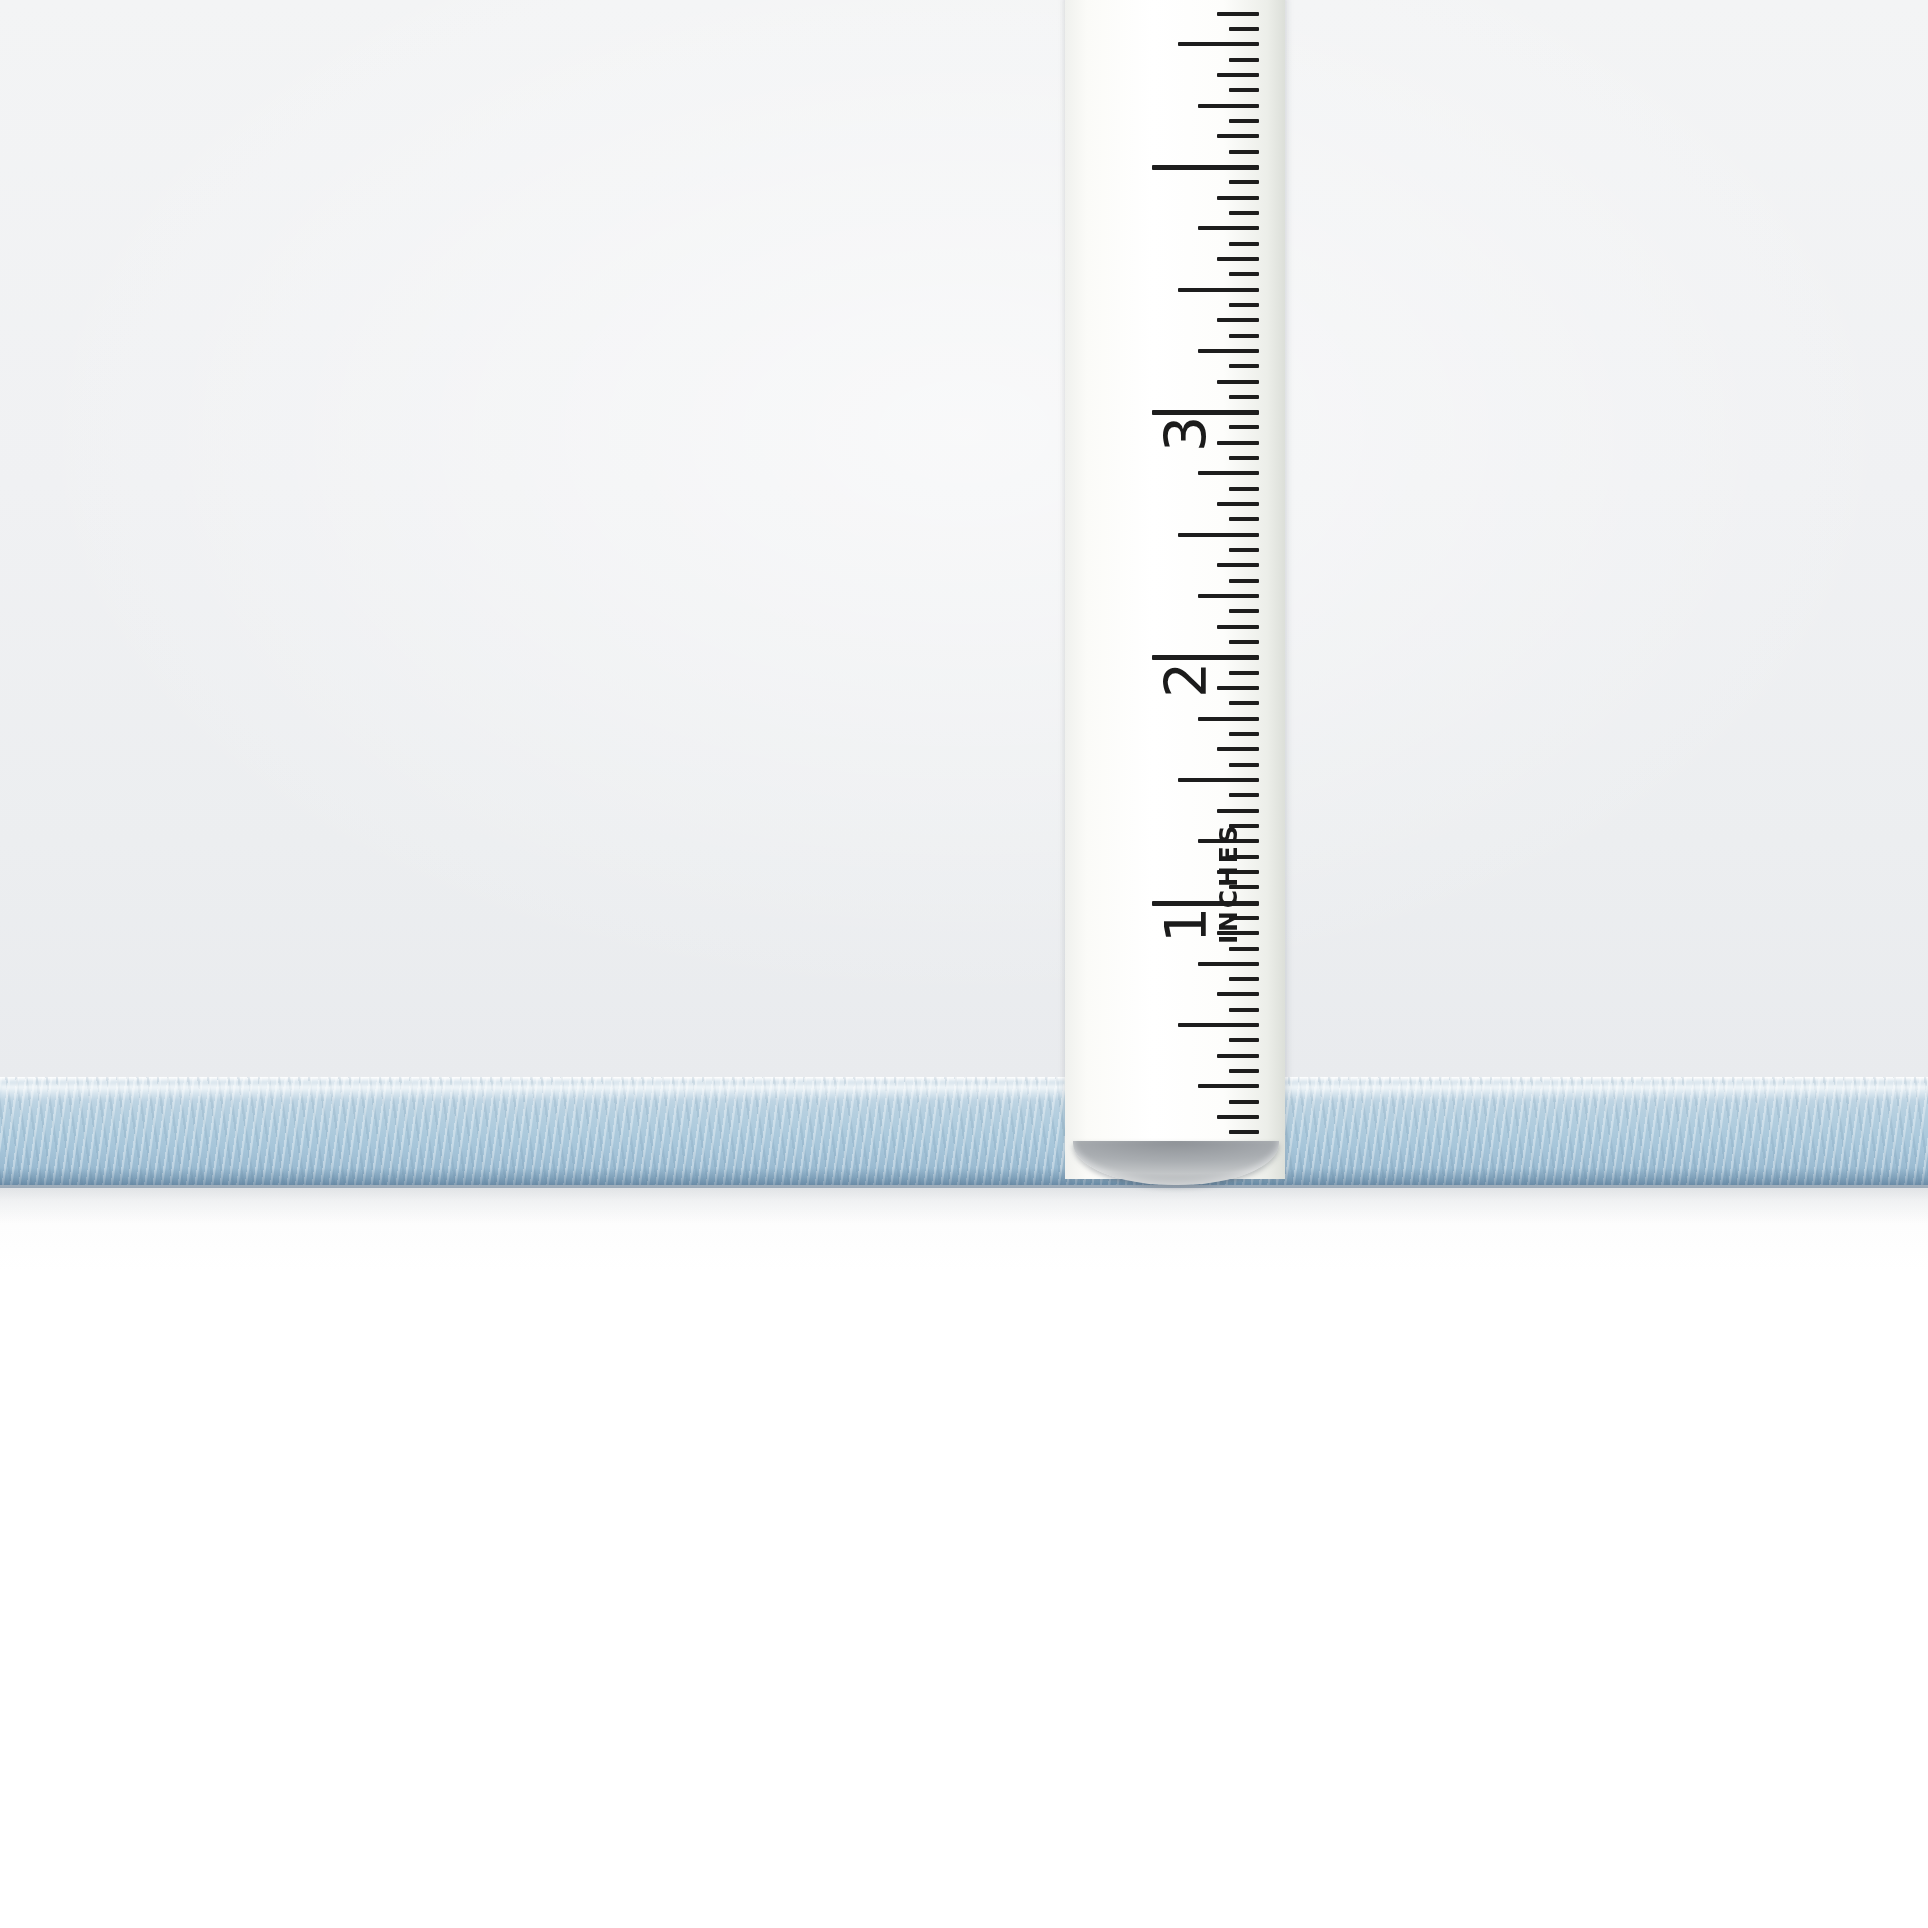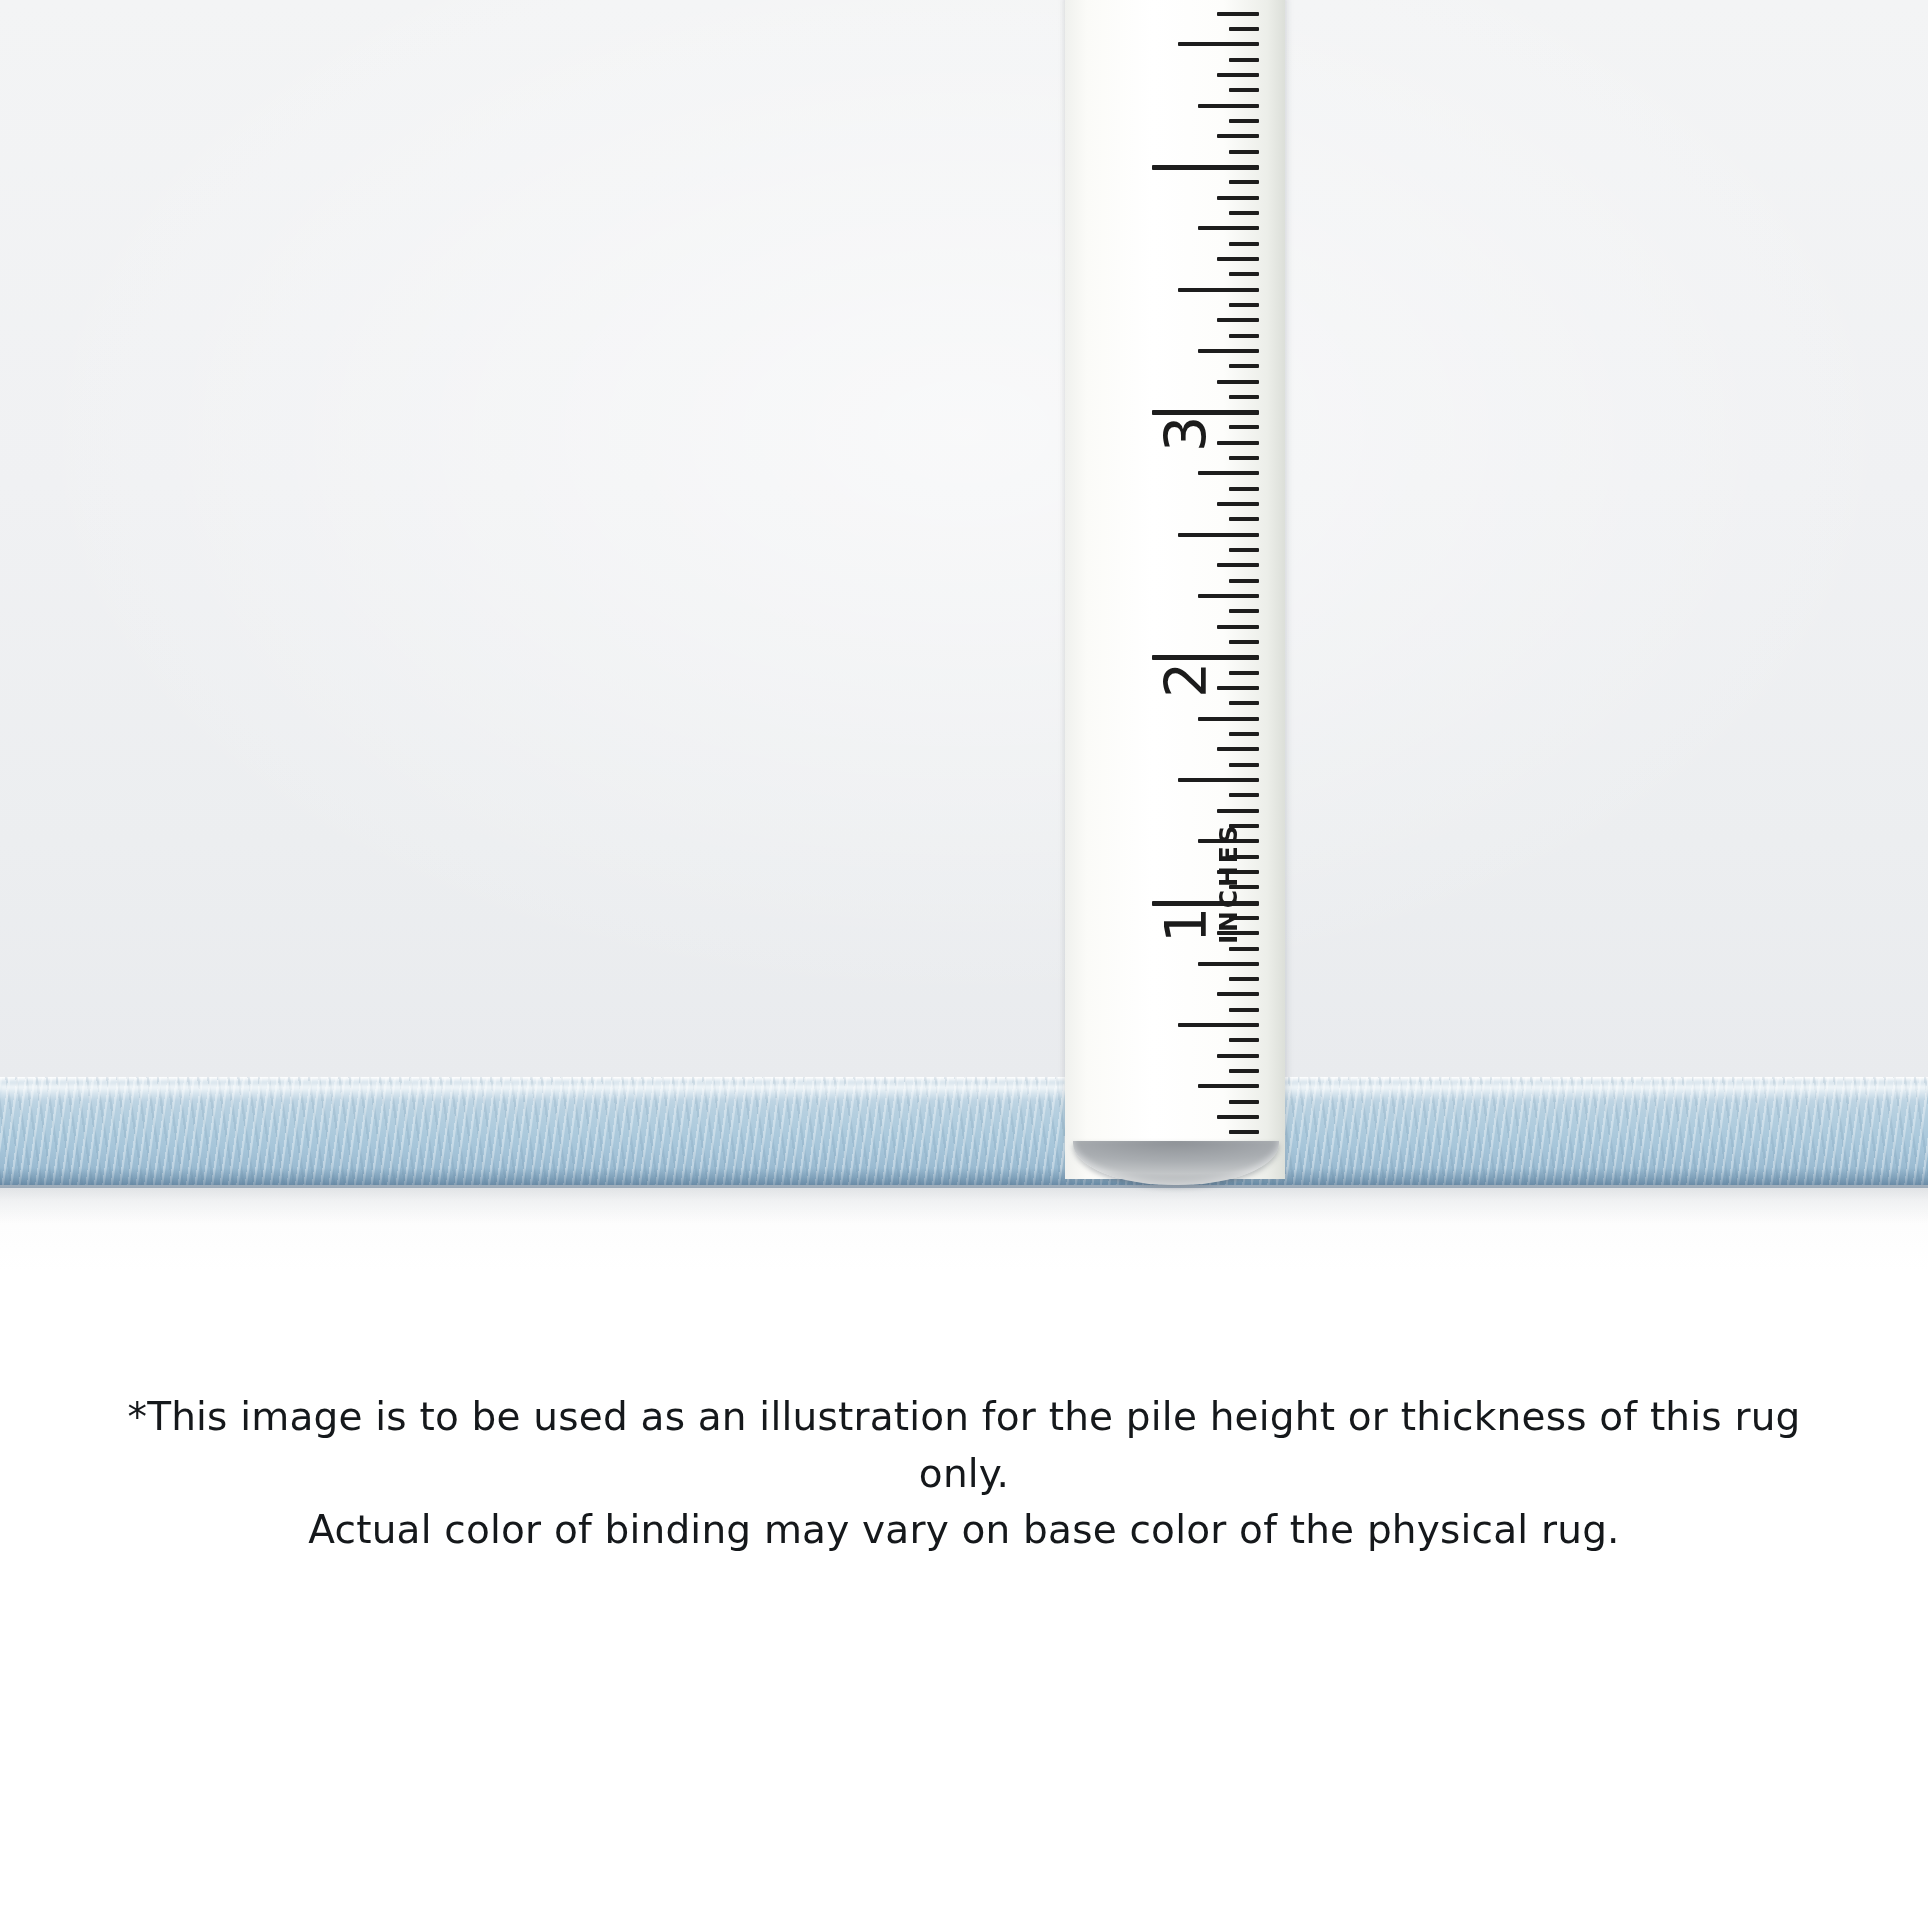--- a/index.html
+++ b/index.html
@@ -282,19 +282,15 @@
         <div class="tick six" style="top: 31px;"></div>
         <div class="tick eighth" style="top: 15.7px;"></div>
       </div>
   <div class="ruler-num" style="top: 947px;">1</div>
       <div class="ruler-num" style="top: 702px;">2</div>
       <div class="ruler-num" style="top: 456px;">3</div>
     </div>
   <div class="ruler-tip"></div>
   <div class="ruler-inches-label">INCHES</div>
 
-  <div class="caption">
-    <span class="caption-line">*This image is to be used as an illustration for the pile height or thickness of this rug only.</span>
-    <span class="caption-line">Actual color of binding may vary on base color of the physical rug.</span>
-  </div>
 
 </div>
 
 
 </body></html>

